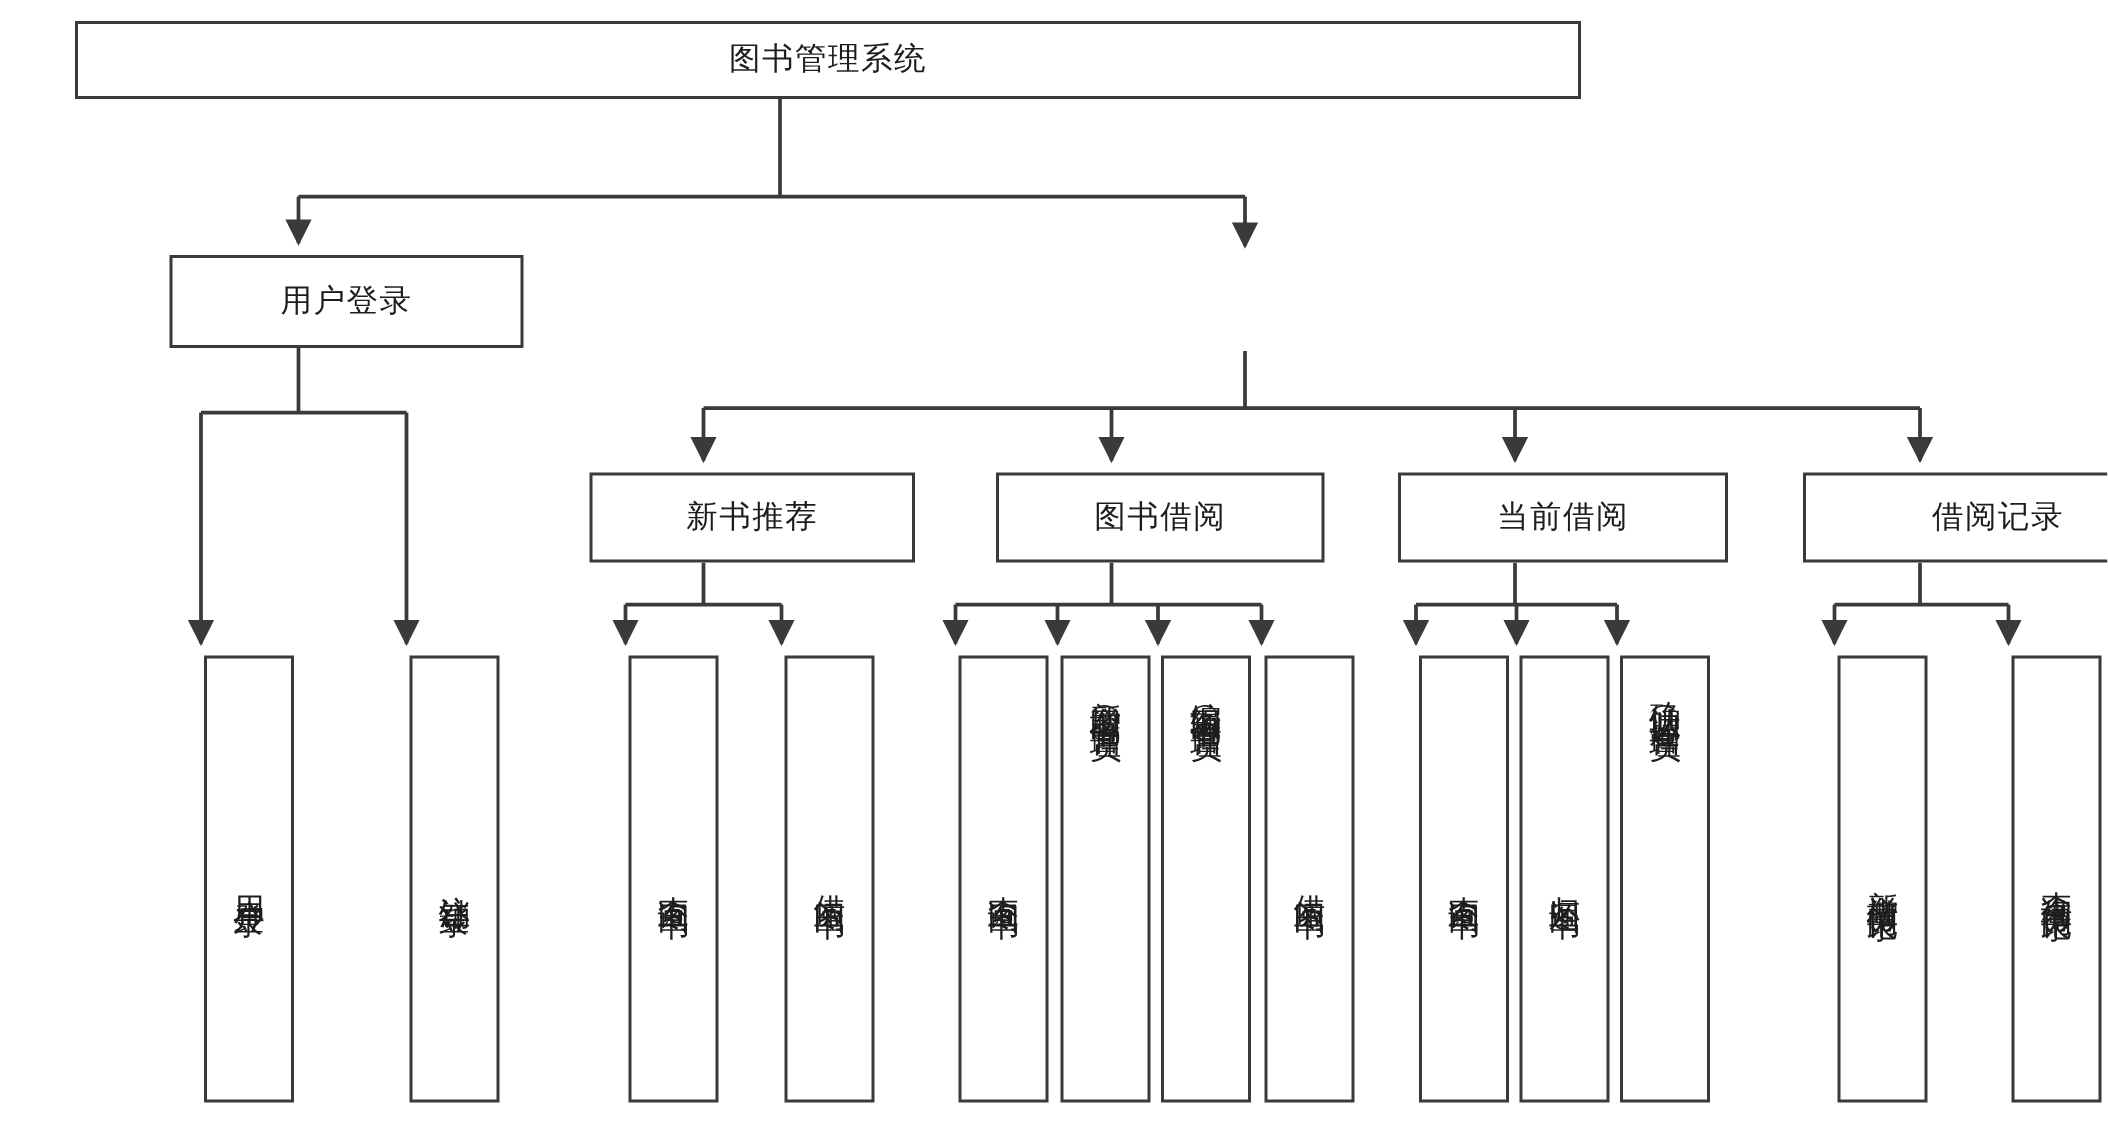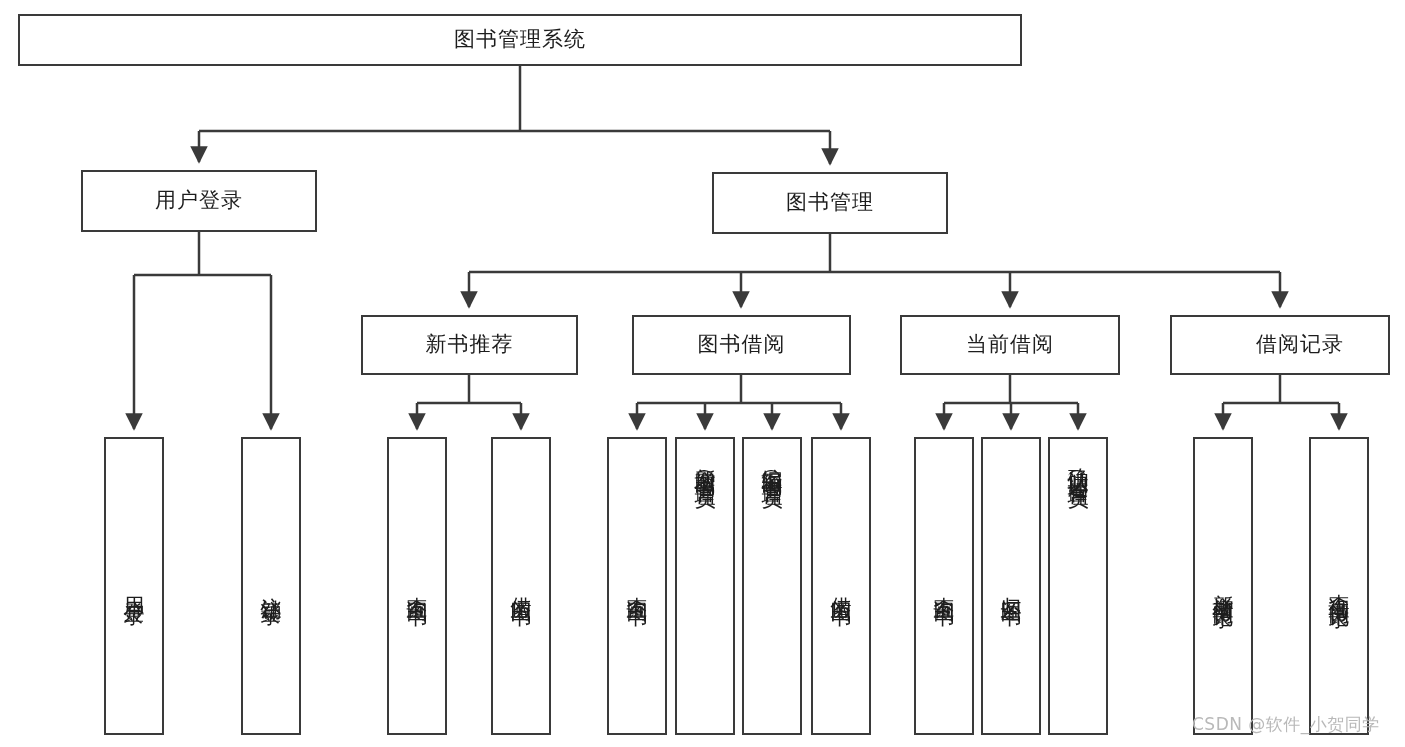--- a/index.html
+++ b/index.html
@@ -22,20 +22,21 @@
   }
   .node{
     position:absolute;
     box-sizing:border-box;
     border:2px solid #3a3a3a;
     background:#ffffff;
     display:flex;
     align-items:center;
     justify-content:center;
     z-index:2;
+    margin-left:32px;
   }
   .node .lbl{
     font-size:21px;
     line-height:1.12;
     letter-spacing:1px;
     color:#1d1d1d;
     white-space:nowrap;
   }
   .node.vert{
     align-items:flex-start;
@@ -120,23 +121,20 @@
     </g>
   </svg>
 
   <div class="node" style="left:18px;top:14px;width:1004px;height:52px;">
     <span class="lbl">图书管理系统</span>
   </div>
 
   <div class="node" style="left:81px;top:170px;width:236px;height:62px;">
     <span class="lbl">用户登录</span>
   </div>
-  <div class="node" style="left:712px;top:172px;width:236px;height:62px;">
-    <span class="lbl">图书管理</span>
-  </div>
 
   <div class="node" style="left:361px;top:315px;width:217px;height:60px;">
     <span class="lbl">新书推荐</span>
   </div>
   <div class="node" style="left:900px;top:315px;width:220px;height:60px;">
     <span class="lbl">当前借阅</span>
   </div>
   <div class="node" style="left:632px;top:315px;width:219px;height:60px;">
     <span class="lbl">图书借阅</span>
   </div>
@@ -181,15 +179,14 @@
     <span class="lbl">确认归还（管理员）</span>
   </div>
 
   <div class="node vert mid" style="left:1193px;top:437px;width:60px;height:298px;">
     <span class="lbl">新增借阅记录</span>
   </div>
   <div class="node vert mid" style="left:1309px;top:437px;width:60px;height:298px;">
     <span class="lbl">查询借阅记录</span>
   </div>
 
-  <div id="watermark">CSDN @软件_小贺同学</div>
 
 </div>
 
 </body></html>

